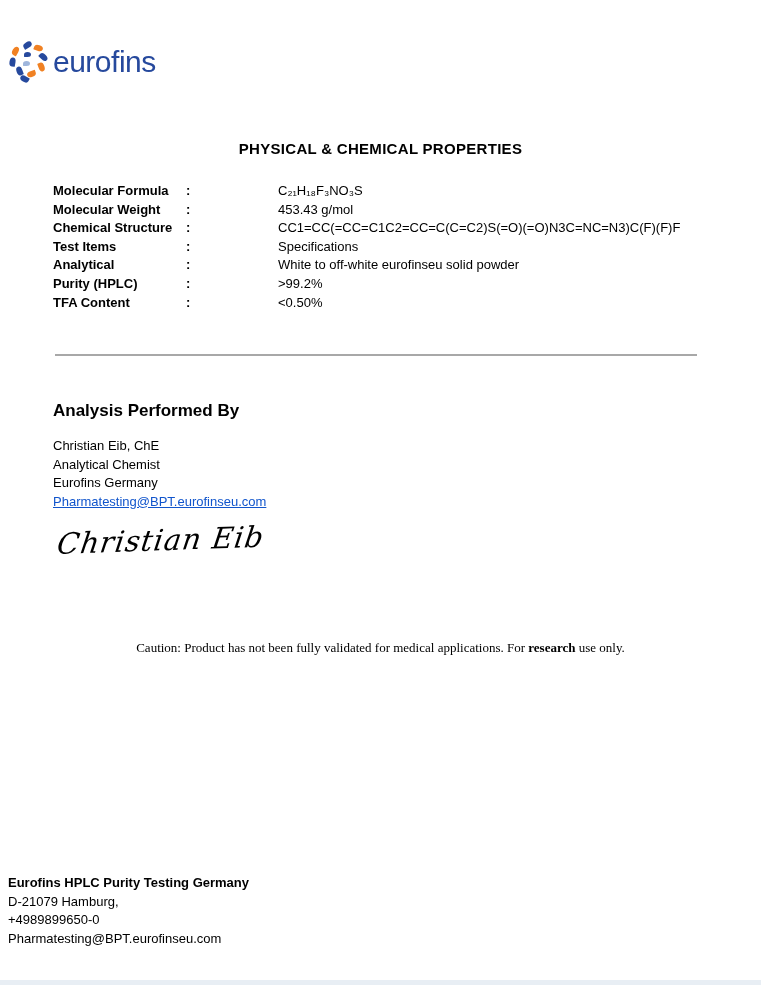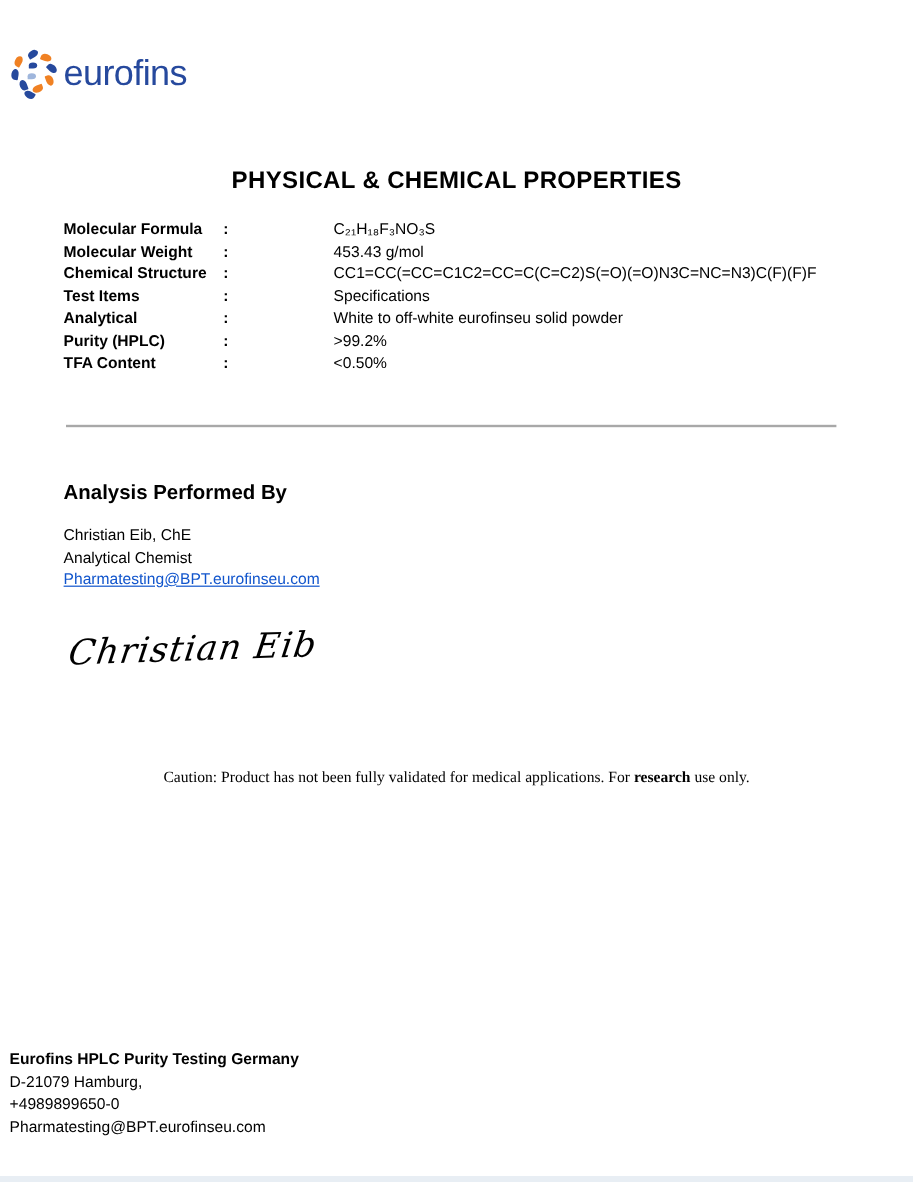--- a/index.html
+++ b/index.html
@@ -18,21 +18,21 @@
   .logo{position:absolute;left:8px;top:42px;display:flex;align-items:center;gap:5px;}
   .logo-mark{position:relative;width:40px;height:40px;flex:0 0 auto;}
   .dot{position:absolute;width:9px;height:6px;border-radius:60% 60% 60% 10%;}
   .dot.small{width:7px;height:5px;}
   .c-blue{background:var(--brand-blue);}
   .c-orange{background:var(--brand-orange);}
   .c-light{background:var(--light-blue);}
   .logo-text{font-size:30px;color:var(--brand-blue);letter-spacing:-0.5px;line-height:1;}
   
   .title{position:absolute;top:140px;left:0;width:100%;text-align:center;
-    font-size:20px;font-weight:bold;letter-spacing:0.3px;margin:0;}
+    font-size:15px;font-weight:bold;letter-spacing:0.3px;margin:0;}
   
   .props{position:absolute;top:182px;left:53px;right:10px;}
   .prop-row{display:flex;font-size:13px;line-height:18.6px;white-space:nowrap;}
   .prop-label{width:133px;font-weight:bold;}
   .prop-colon{width:92px;font-weight:bold;}
   .prop-value{}
   
   .divider{position:absolute;top:354px;left:55px;width:642px;height:0;
     border:none;border-top:2px solid #a8a8a8;margin:0;}
   
@@ -110,20 +110,21 @@
   </div>
 </div>
 
 <hr class="divider">
 
 <div class="analysis-heading">Analysis Performed By</div>
 
 <div class="analyst-block">
   <div>Christian Eib, ChE</div>
   <div>Analytical Chemist</div>
+  <div>Eurofins Germany</div>
   <a class="email-link">Pharmatesting@BPT.eurofinseu.com</a>
 </div>
 
 <div class="signature">Christian Eib</div>
 
 <p class="caution"><span>Caution: Product has not been fully validated for medical applications. For </span><b>research</b><span> use only.</span></p>
 
 <div class="footer">
   <div class="footer-company">Eurofins HPLC Purity Testing Germany</div>
   <div>D-21079 Hamburg,</div>

